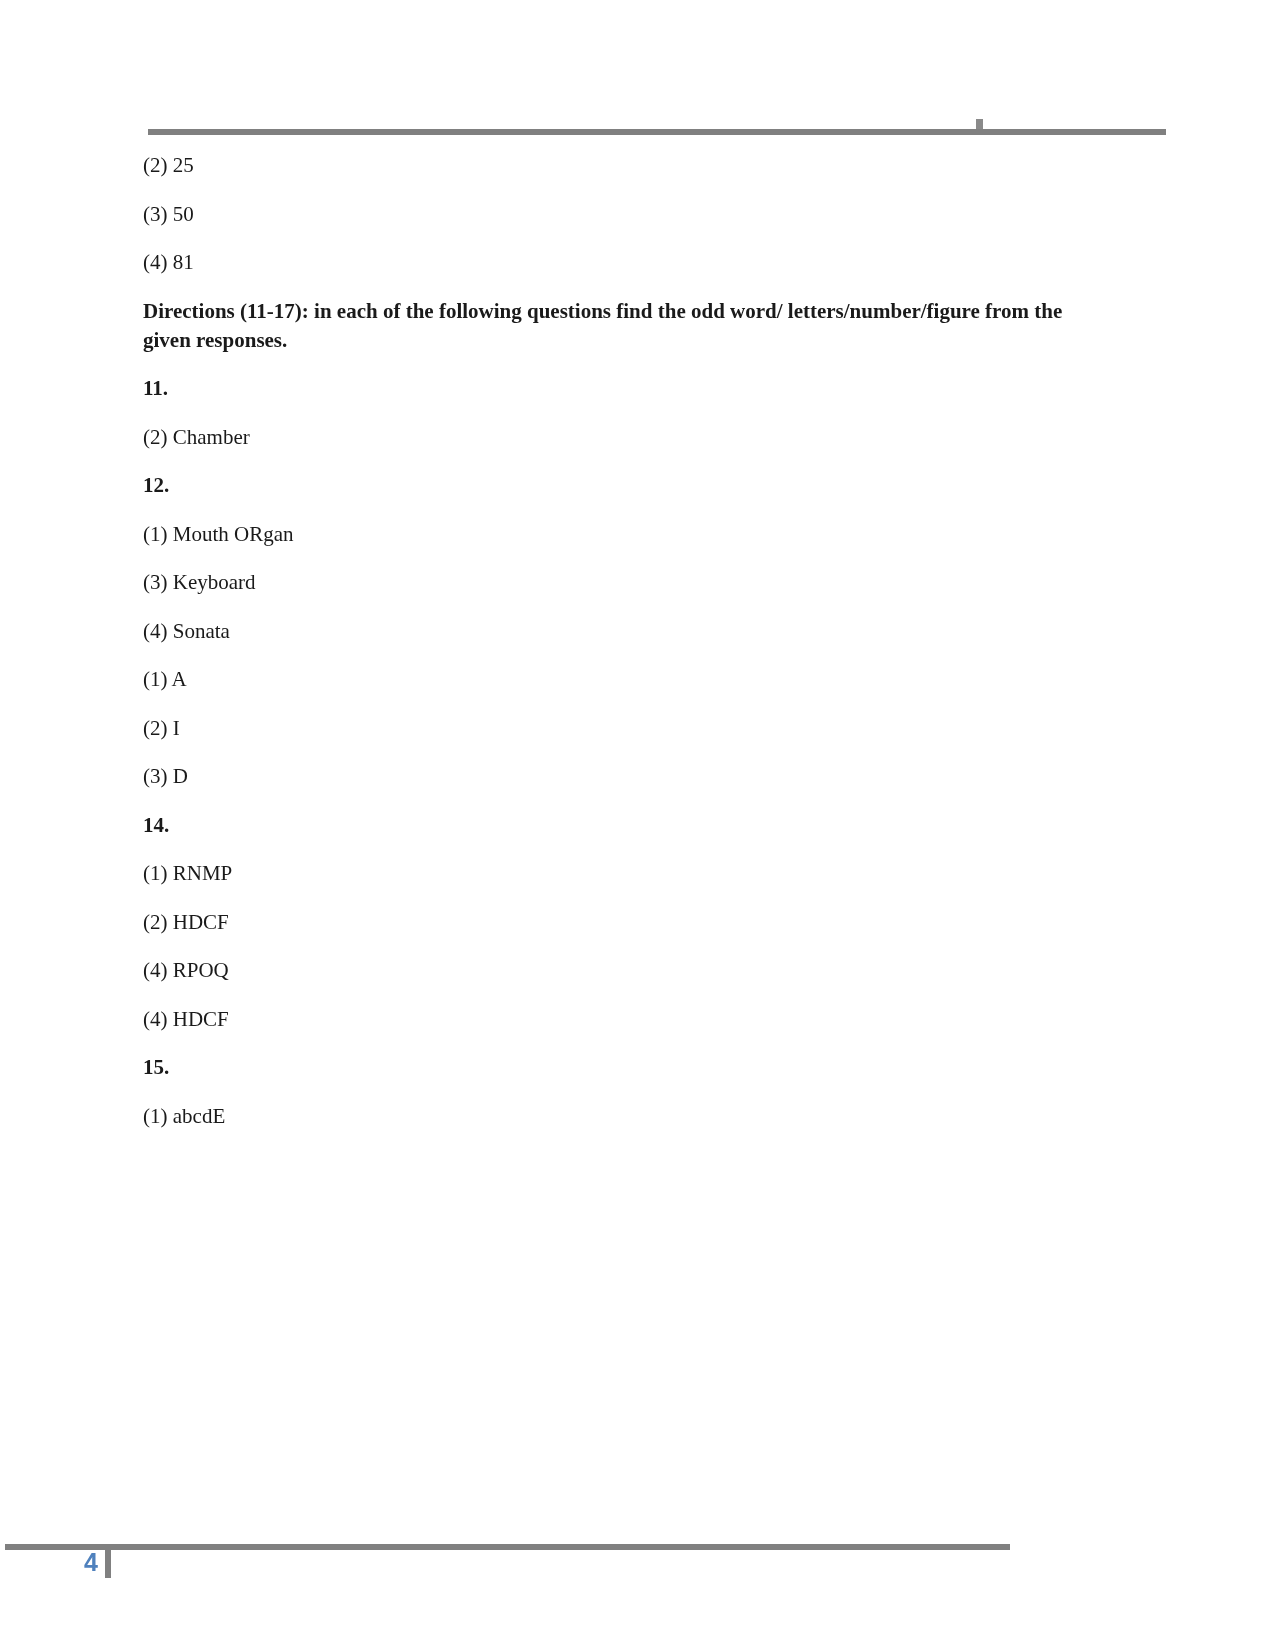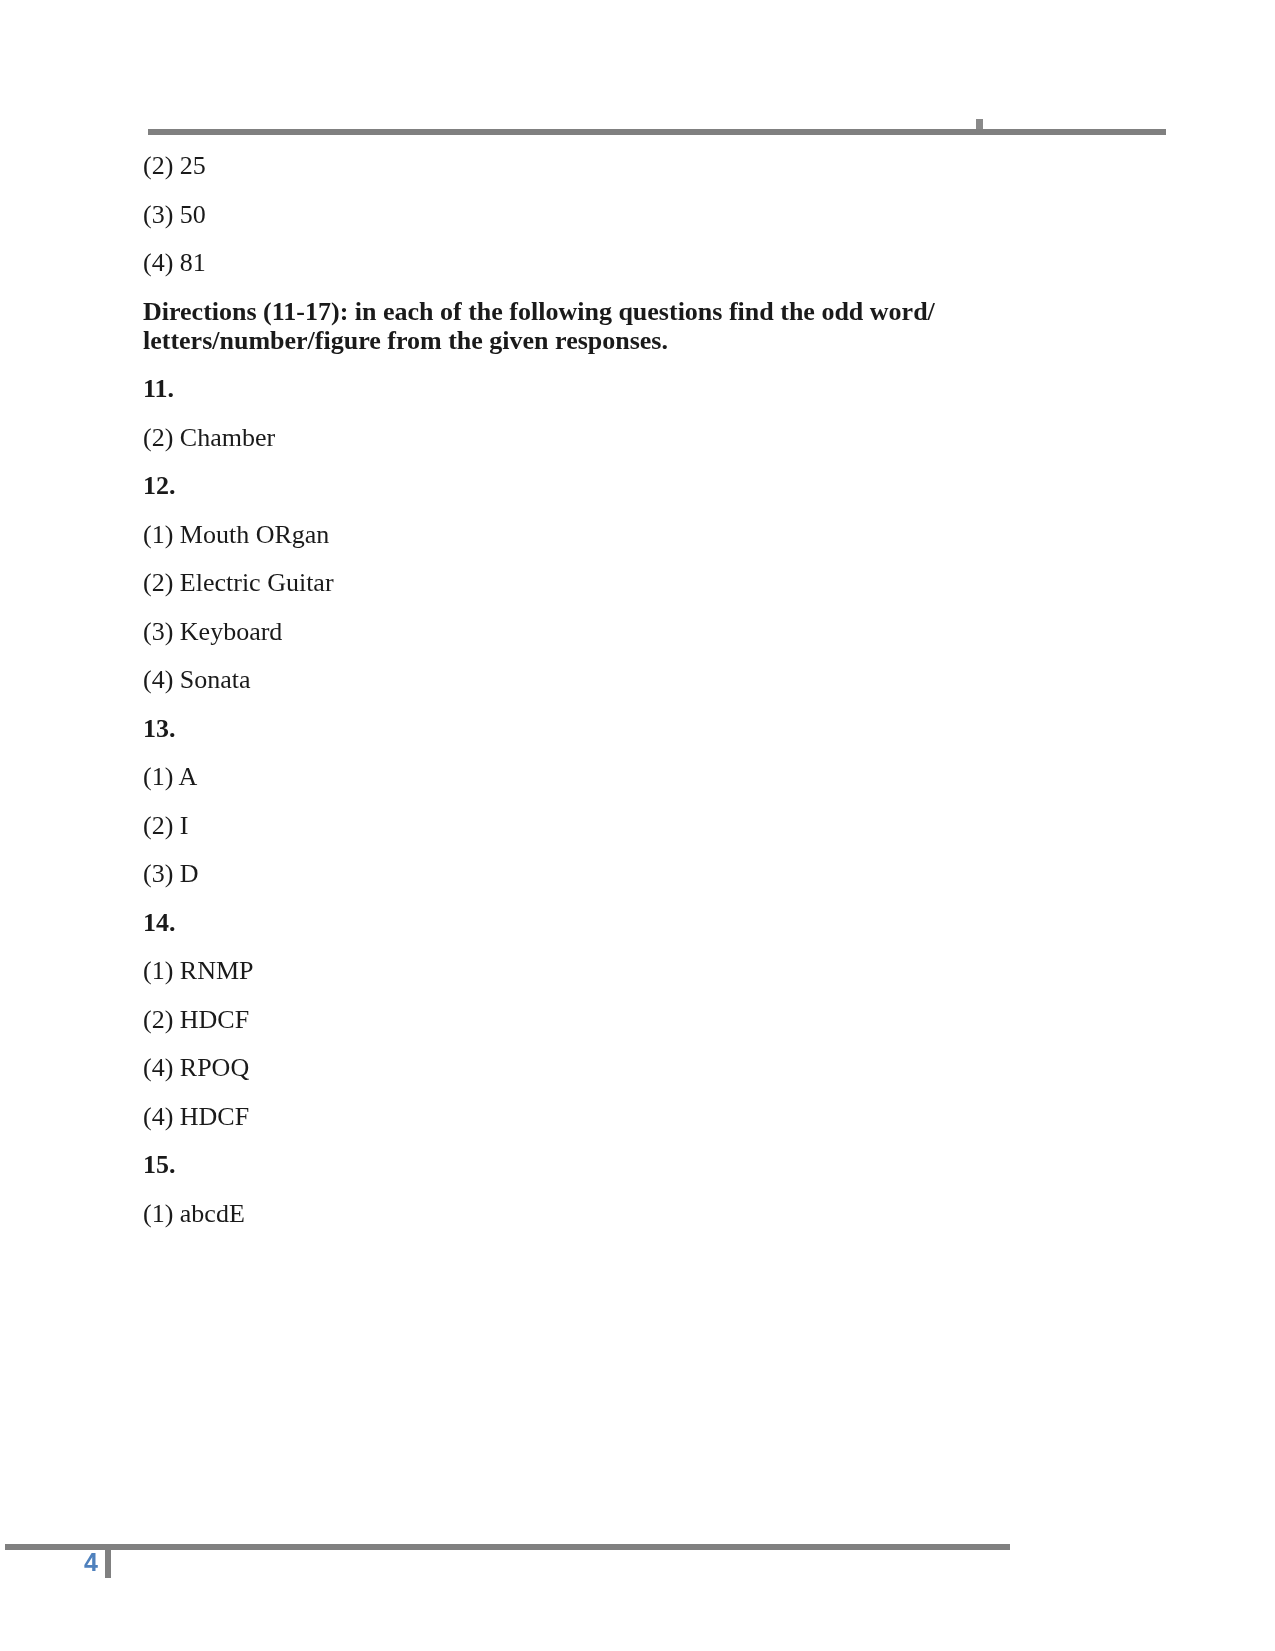--- a/index.html
+++ b/index.html
@@ -23,21 +23,21 @@
     width: 7px; height: 10px;
     background: #8a8a8a;
   }
   .content {
     position: absolute;
     left: 143px; top: 151px;
     width: 1010px;
   }
   .content p {
     margin: 0 0 19.5px 0;
-    font-size: 26px;
+    font-size: 21px;
     line-height: 29px;
     color: #1a1a1a;
     white-space: pre-wrap;
   }
   .bold { font-weight: bold; }
   .directions { width: 945px; }
   .footer-rule {
     position: absolute;
     left: 5px; top: 1544px;
     width: 1005px; height: 6px;
@@ -72,25 +72,23 @@
     <p>(3) 50</p>
     <p>(4) 81</p>
 
     <p class="bold directions">Directions (11-17): in each of the following questions find the odd word/ letters/number/figure from the given responses.</p>
 
     <p class="bold">11.</p>
     <p>(2) Chamber</p>
 
     <p class="bold">12.</p>
     <p>(1) Mouth ORgan</p>
-    <p>(2) Electric Guitar</p>
     <p>(3) Keyboard</p>
     <p>(4) Sonata</p>
 
-    <p class="bold">13.</p>
     <p>(1) A</p>
     <p>(2) I</p>
     <p>(3) D</p>
 
     <p class="bold">14.</p>
     <p>(1) RNMP</p>
     <p>(2) HDCF</p>
     <p>(4) RPOQ</p>
     <p>(4) HDCF</p>
 

